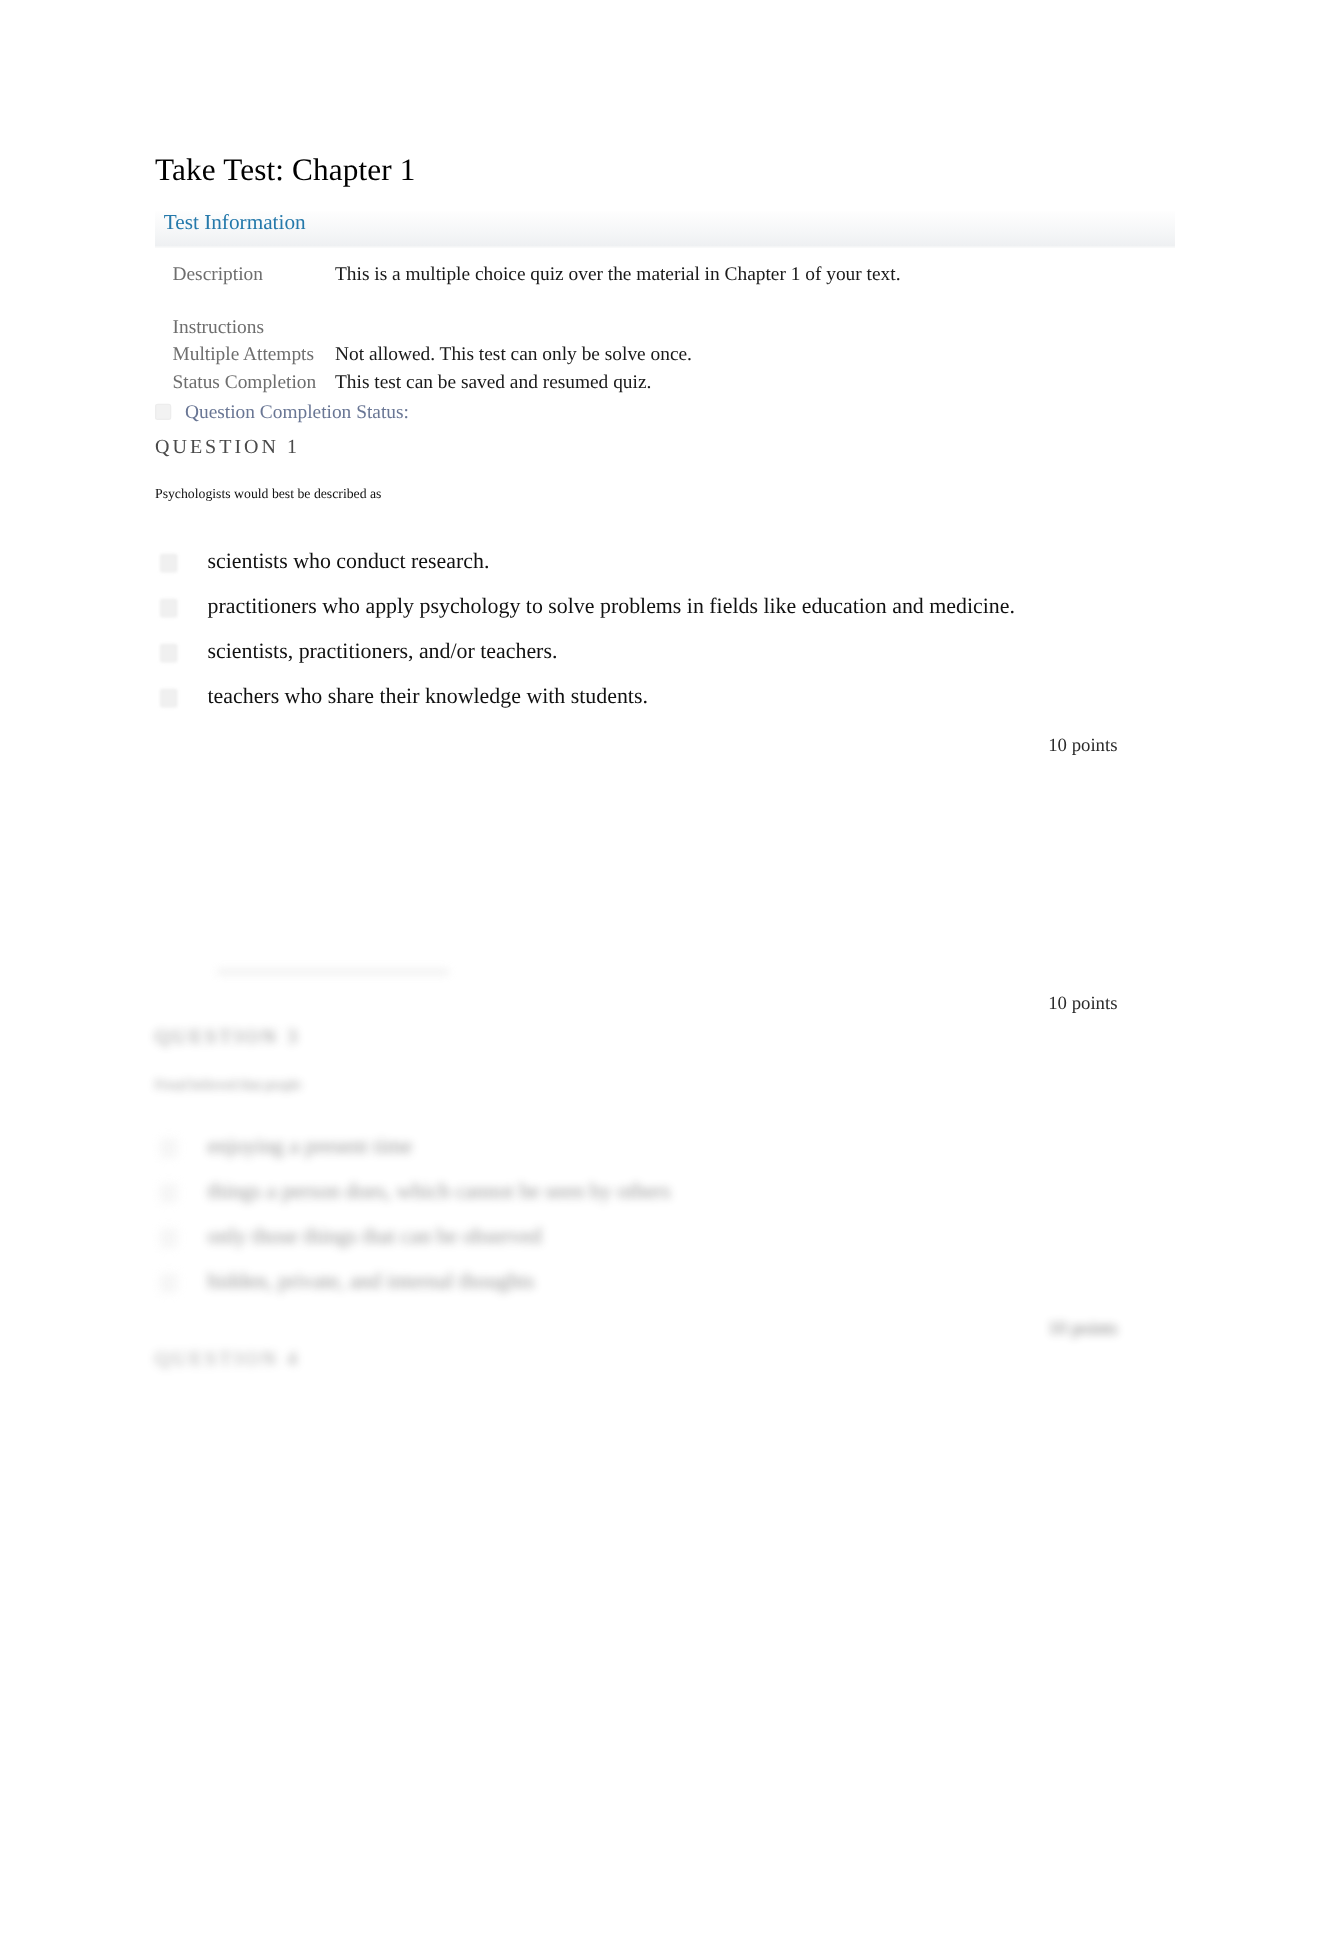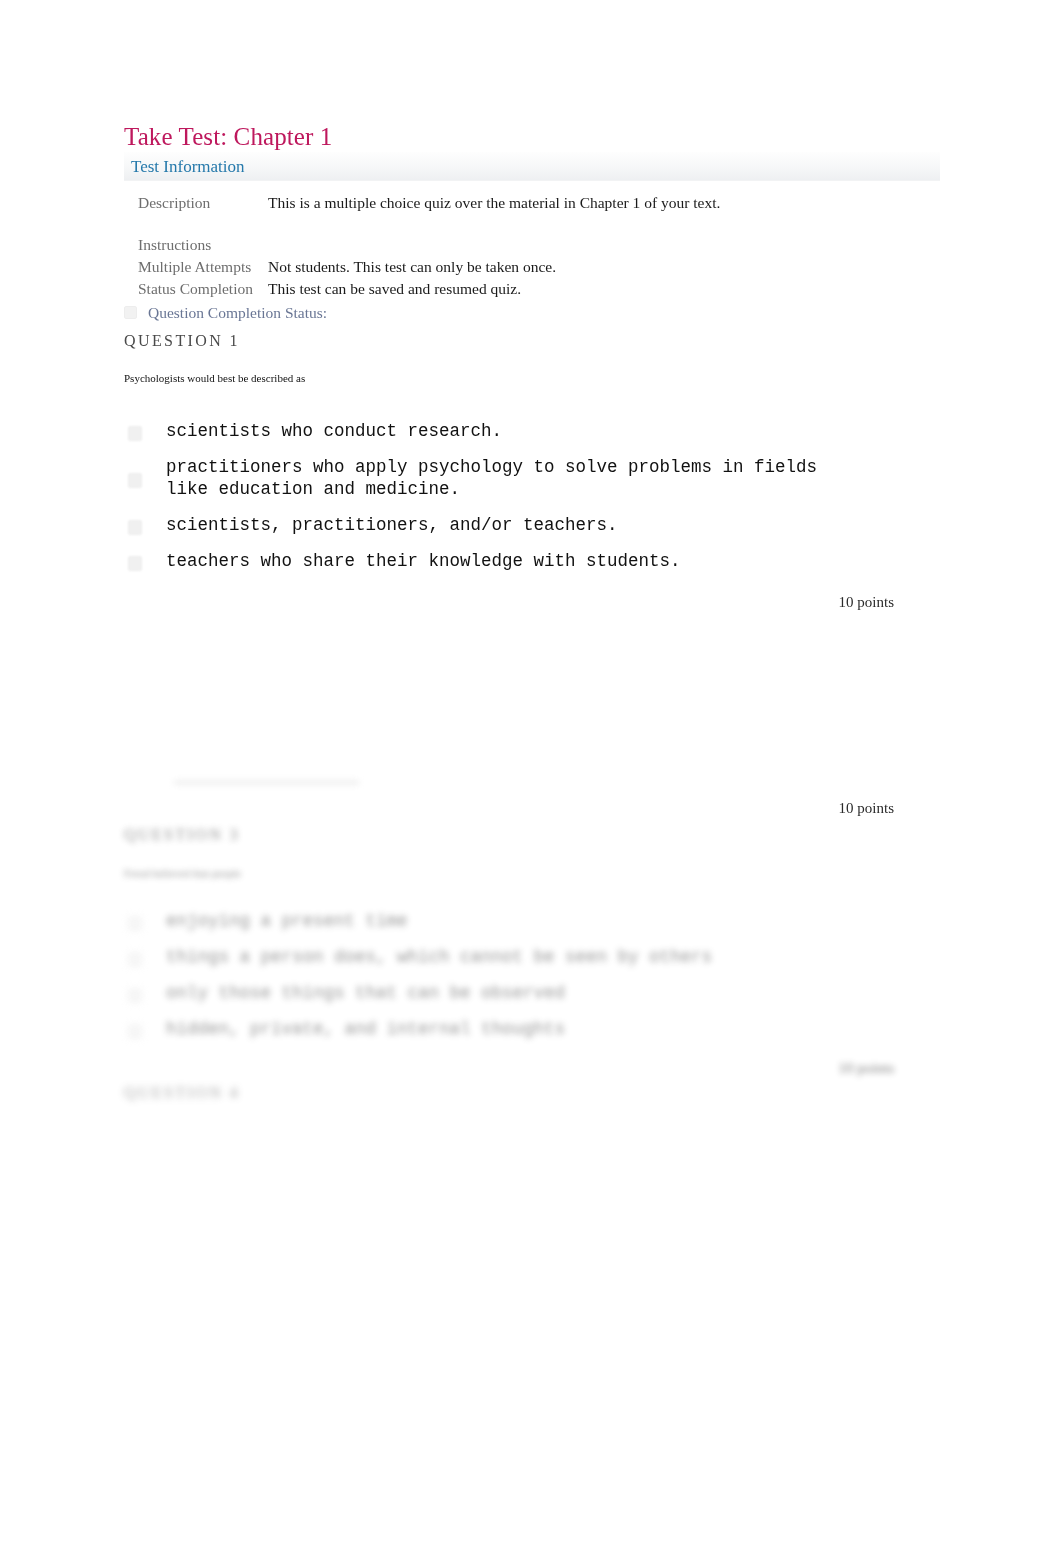--- a/index.html
+++ b/index.html
@@ -20,35 +20,36 @@
     position: absolute;
     left: 124px;
     top: 0;
     width: 816px;
   }
 
   
   .page-title {
     font-size: 25px;
     font-weight: 400;
-    color: #be185d;
+    color: #000000;
     margin: 0;
     padding-top: 122px;
     line-height: 1.2;
     letter-spacing: 0.1px;
   }
 
   
   .ti-header {
+    margin-top: 17px;
     height: 29px;
     width: 816px;
     background: linear-gradient(to bottom, #fefefe 0%, #f6f7f8 55%, #eef0f2 100%);
     border-bottom: 1px solid #f2f3f4;
     display: flex;
-    align-items: center;
+    align-items: flex-start;
   }
   .ti-header-text {
     font-size: 17px;
     color: #2579ab;
     padding-left: 7px;
     line-height: 1;
   }
 
   .ti-table {
     margin-top: 12px;
@@ -109,21 +110,20 @@
     color: #111111;
     line-height: 21.5px;
     margin-top: 17px;
   }
 
   .options { margin-top: 30px; }
   .option {
     display: flex;
     align-items: center;
     margin-bottom: 14px;
-    font-family: Liberation Mono, monospace;
   }
   .radio {
     width: 14px; height: 15px;
     margin: 5px 0 0 4px;
     background: #f0f0f0;
     border: 1px solid #ededed;
     border-radius: 2px;
     flex: none;
     filter: blur(1.3px);
   }
@@ -181,21 +181,21 @@
       <tr class="row-gap">
         <td class="ti-label">Description</td>
         <td class="ti-value">This is a multiple choice quiz over the material in Chapter 1 of your text.</td>
       </tr>
       <tr>
         <td class="ti-label">Instructions</td>
         <td class="ti-value"></td>
       </tr>
       <tr>
         <td class="ti-label">Multiple Attempts</td>
-        <td class="ti-value">Not students. This test can only be taken once.</td>
+        <td class="ti-value">Not allowed. This test can only be solve once.</td>
       </tr>
       <tr>
         <td class="ti-label">Status Completion</td>
         <td class="ti-value">This test can be saved and resumed quiz.</td>
       </tr>
     </tbody>
   </table>
 
   <div class="qcs">
     <span class="qcs-icon"></span>

